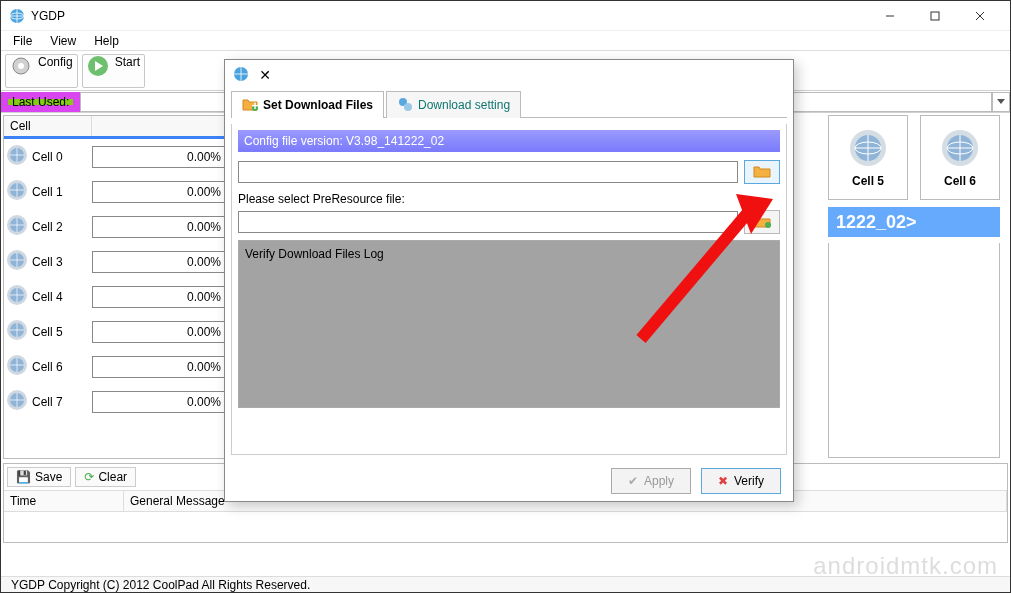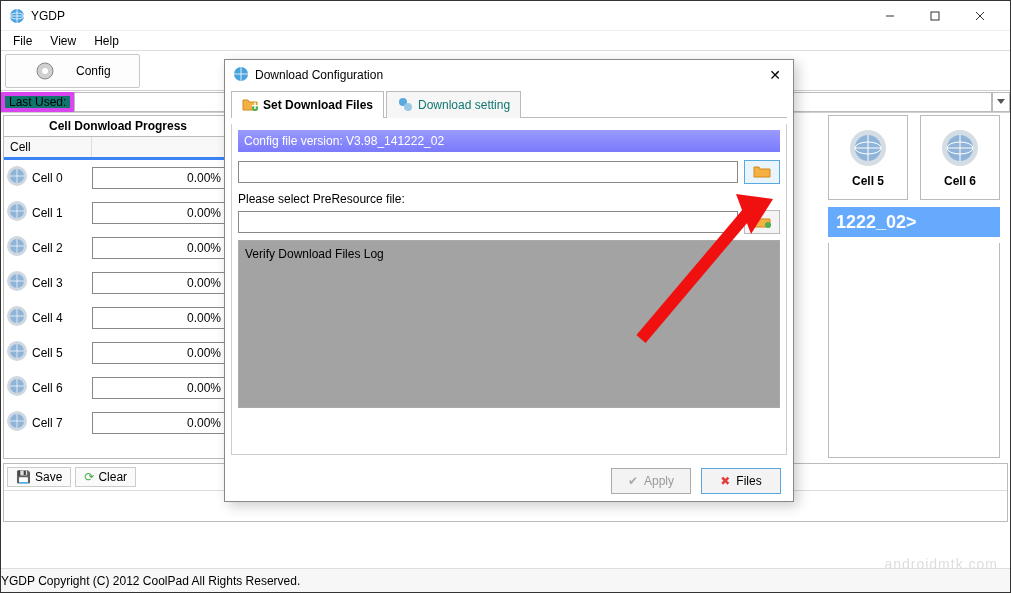--- a/index.html
+++ b/index.html
@@ -11,26 +11,26 @@
 .titlebar .title { color: #000; flex: 1; }
 .win-controls { display: flex; }
 .win-btn { width: 45px; height: 28px; display: flex; align-items: center; justify-content: center; color: #333; }
 
 
 .menubar { height: 20px; display: flex; align-items: center; padding: 0 4px; gap: 2px; border-bottom: 1px solid #ddd; }
 .menubar span { padding: 2px 8px; }
 
 
 .toolbar { height: 40px; display: flex; align-items: center; padding: 2px 4px; gap: 4px; border-bottom: 1px solid #d0d0d0; }
-.tool-btn { height: 34px; display: flex; align-items: center; gap: 20px; padding: 0 28px; border: 1px solid #c8c8c8; background: #fdfdfd; border-radius: 2px; }
+.tool-btn { height: 34px; display: flex; align-items: flex-start; gap: 6px; padding: 0 4px; border: 1px solid #c8c8c8; background: #fdfdfd; border-radius: 2px; }
 .tool-btn .icon { width: 22px; height: 22px; }
 
 
 .lastused { height: 22px; display: flex; align-items: center; border-bottom: 1px solid #d0d0d0; }
-.lastused label { padding: 0 4px; border: 4px solid #d946ef; height: 20px; display: flex; align-items: center; background: #0f766e; }
+.lastused label { padding: 0 4px; border: 7px solid #d946ef; height: 20px; display: flex; align-items: center; background: #84cc16; }
 .lastused input { flex: 1; height: 20px; border: 1px solid #bbb; padding: 0 4px; }
 .lastused .dd { width: 18px; height: 20px; border: 1px solid #bbb; display: flex; align-items: center; justify-content: center; }
 
 
 .main { display: flex; height: 348px; }
 
 
 .progress-panel { width: auto; border: 1px solid #bbb; margin: 2px; }
 .pp-title { text-align: center; font-weight: bold; padding: 3px; border-bottom: 1px solid #bbb; }
 .pp-head { display: flex; border-bottom: 3px solid #3b82f6; background: #f8f8f9; }
@@ -54,24 +54,24 @@
 .log-area { margin: 2px; border: 1px solid #bbb; }
 .log-tools { display: flex; gap: 4px; padding: 3px; border-bottom: 1px solid #ddd; }
 .log-btn { display: flex; align-items: center; gap: 4px; padding: 2px 8px; border: 1px solid #ccc; background: #fafafa; }
 .log-head { display: flex; border-bottom: 1px solid #ddd; background: #fafafa; }
 .log-head div { padding: 3px 6px; border-right: 1px solid #ddd; }
 .log-head .t { width: 120px; }
 .log-head .m { flex: 1; }
 .log-body { height: 30px; }
 
 
-.footer { position: absolute; bottom: 0; left: 0; right: 0; height: 24px; display: flex; align-items: center; padding: 0 0; border-top: 1px solid #ddd; background: #f7f7f7; }
-
-
-.watermark { position: absolute; right: 12px; bottom: 20px; color: #ddd; font-size: 14px; letter-spacing: 1px; pointer-events: none; }
+.footer { position: absolute; bottom: 0; left: 0; right: 0; height: 16px; display: flex; align-items: center; padding: 0 10px; border-top: 1px solid #ddd; background: #f7f7f7; }
+
+
+.watermark { position: absolute; right: 12px; bottom: 12px; color: #ddd; font-size: 24px; letter-spacing: 1px; pointer-events: none; }
 
 
 .modal { position: absolute; left: 223px; top: 58px; width: 570px; height: 443px; background: #fff; border: 1px solid #888; box-shadow: 4px 4px 12px rgba(0,0,0,0.2); display: flex; flex-direction: column; }
 .modal-title { height: 30px; display: flex; align-items: center; padding: 0 8px; gap: 6px; }
 .modal-title .t { flex: 1; }
 .modal-close { width: 20px; height: 20px; display: flex; align-items: center; justify-content: center; font-size: 14px; }
 
 .modal-tabs { display: flex; height: 28px; margin: 0 6px; border-bottom: 1px solid #bbb; }
 .modal-tab { display: flex; align-items: center; gap: 5px; padding: 0 10px; border: 1px solid #bbb; border-bottom: none; background: #f6f6f6; margin-right: 2px; position: relative; top: 1px; }
 .modal-tab.active { background: #fff; font-weight: bold; }
@@ -137,35 +137,41 @@
 </div>
 
 <div class="toolbar">
   <div class="tool-btn">
     <span class="icon"><svg viewBox="0 0 22 22">
           <circle cx="11" cy="11" r="8" fill="#d0d0d0" stroke="#888"></circle>
           <circle cx="11" cy="11" r="3" fill="#fff"></circle>
         </svg></span>
     <span>Config</span>
   </div>
+  <div class="tool-btn">
+    <span class="icon"><svg viewBox="0 0 22 22">
+          <circle cx="11" cy="11" r="10" fill="#6ec06e"></circle>
+          <polygon points="8,6 16,11 8,16" fill="#fff"></polygon>
+        </svg></span>
+    <span>Start</span>
+  </div>
 </div>
 
 <div class="lastused">
   <label>Last Used:</label>
   <input type="text" value="" style="">
   <div class="dd">
       <svg width="8" height="5">
         <polygon points="0,0 8,0 4,5" fill="#555"></polygon>
       </svg>
     </div>
 </div>
 
 <div class="main">
   <div class="progress-panel">
-    <div class="pp-title">Cell Donwload Progress</div>
     <div class="pp-head">
       <div class="c-cell">Cell</div>
     </div>
     <div class="pp-row">
         <div class="cname">
           <span class="globe"><svg width="22" height="22">
               <circle cx="11" cy="11" r="10" fill="#cfd8e0"></circle>
               <circle cx="11" cy="11" r="7" fill="#8fb4d8"></circle>
               <path d="M4 11h14M11 4v14" stroke="#fff" stroke-width="0.7"></path>
             </svg></span>
@@ -298,36 +304,39 @@
   <div class="log-tools">
     <div class="log-btn">
         <span style="color:#e6a23c">💾</span>
         <span>Save</span>
       </div>
     <div class="log-btn">
         <span style="color:#4caf50">⟳</span>
         <span>Clear</span>
       </div>
   </div>
+  <div class="log-head">
+    <div class="t">Time</div>
+    <div class="m">General Message</div>
+  </div>
   <div class="log-body"></div>
 </div>
 
 <div class="footer">
   <span>YGDP Copyright (C) 2012 CoolPad All Rights Reserved.</span>
 </div>
 
 <div class="watermark">androidmtk.com</div>
 
 <div class="modal">
   <div class="modal-title">
     <span><svg width="16" height="16">
           <circle cx="8" cy="8" r="7" fill="#4aa3df"></circle>
           <path d="M8 1v14M1 8h14" stroke="#fff" stroke-width="0.8"></path>
         </svg></span>
-    <span class="t">Download Configuration</span>
     <div class="modal-close">✕</div>
   </div>
   <div class="modal-tabs">
     <div class="modal-tab active">
       <span><svg width="16" height="14">
             <path d="M1 3h5l1 2h8v8H1z" fill="#f5b042" stroke="#d08a1e"></path>
             <circle cx="13" cy="11" r="3" fill="#4caf50"></circle>
             <text x="13" y="13" font-size="5" fill="#fff" text-anchor="middle">+</text>
           </svg></span>
       <span>Set Download Files</span>
@@ -368,21 +377,21 @@
       <span>Verify Download Files Log</span>
     </div>
   </div>
   <div class="modal-footer">
     <div class="m-btn disabled">
       <span style="color:#aaa">✔</span>
       <span>Apply</span>
     </div>
     <div class="m-btn cancel">
       <span style="color:#e04040">✖</span>
-      <span>Files</span>
+      <span>Verify</span>
     </div>
   </div>
 </div>
 
 <svg class="arrow-svg" viewBox="0 0 170 170">
   <line x1="30" y1="160" x2="140" y2="30" stroke="#f01010" stroke-width="12"></line>
   <polygon points="125,15 162,20 140,55" fill="#f01010"></polygon>
 </svg>
 
 </body></html>

